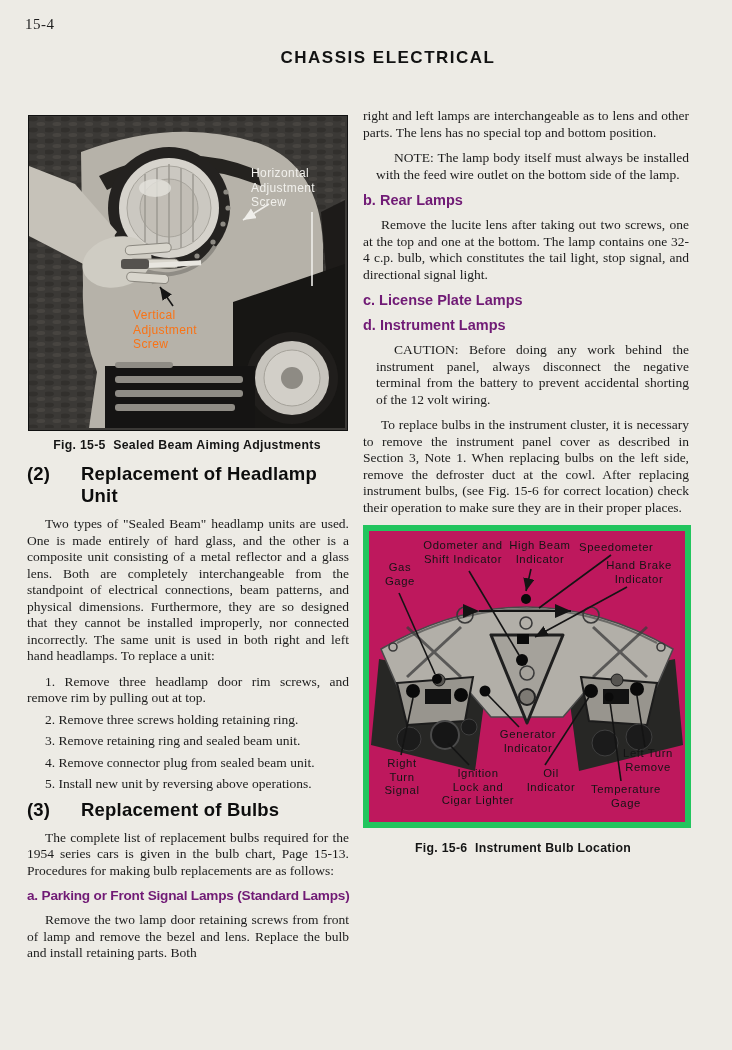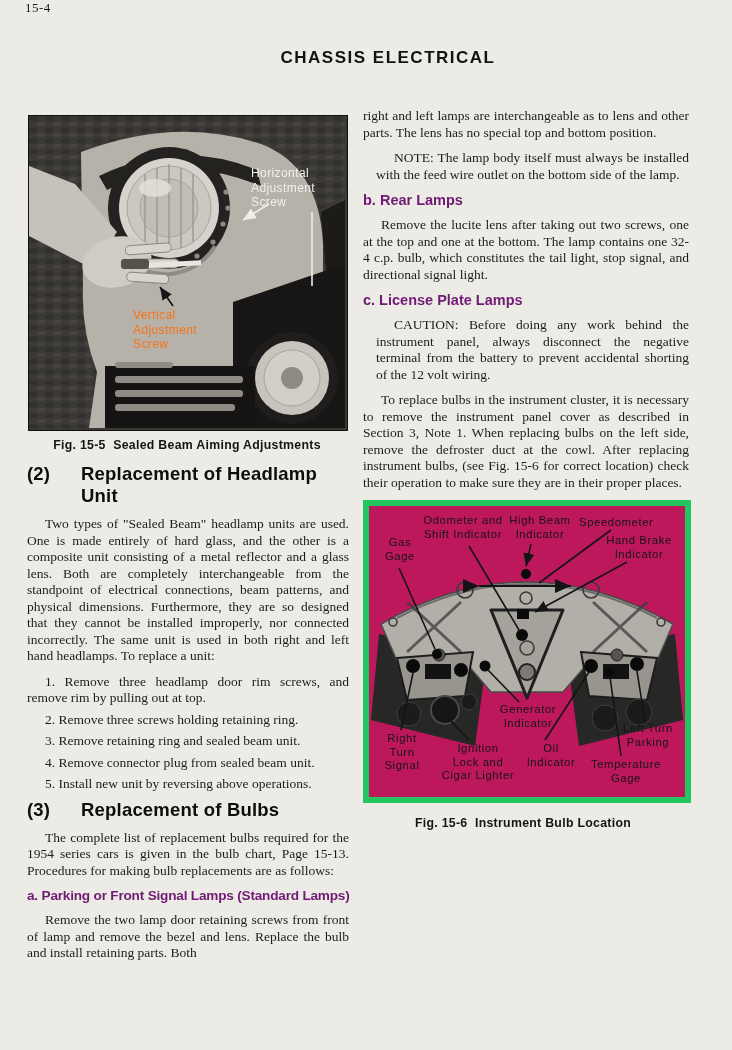--- a/index.html
+++ b/index.html
@@ -1,20 +1,20 @@
 <!DOCTYPE html>
 <html><head>
 <meta charset="utf-8">
 <style>
   html,body{margin:0;padding:0;}
   body{background:#9a9a96;}
   #page{position:relative;width:732px;height:1050px;background:#edebe5;overflow:hidden;
         font-family:"Liberation Serif",serif;color:#1c1c1c;}
   
-  .pageno{position:absolute;left:25px;top:0;font-size:13px;letter-spacing:.5px;}
+  .pageno{position:absolute;left:25px;top:16px;font-size:15px;letter-spacing:.5px;}
   .doc-title{position:absolute;left:0;top:48px;width:712px;text-align:center;
         font-family:"Liberation Sans",sans-serif;font-weight:700;font-size:17px;letter-spacing:1.5px;color:#121212;padding-left:32px;}
   
   .colL{position:absolute;left:27px;top:457px;width:322px;}
   .colR{position:absolute;left:363px;top:108px;width:326px;}
   p{margin:0 0 9px 0;font-size:13.5px;line-height:16.5px;text-align:justify;text-indent:18px;}
   p.noindent{text-indent:0;}
   .inset{margin-left:13px;}
   .inset p{text-indent:18px;}
   .steps p{margin-bottom:5px;}
@@ -155,20 +155,21 @@
   </div>
 
   <div class="colR">
     <p class="noindent">right and left lamps are interchangeable as to lens and other parts. The lens has no special top and bottom position.</p>
     <div class="inset">
       <p>NOTE:  The lamp body itself must always be installed with the feed wire outlet on the bottom side of the lamp.</p>
     </div>
     <h3>b.  Rear Lamps</h3>
     <p>Remove the lucite lens after taking out two screws, one at the top and one at the bottom. The lamp contains one 32-4 c.p. bulb, which constitutes the tail light, stop signal, and directional signal light.</p>
     <h3>c.  License Plate Lamps</h3>
+    <h3>d.  Instrument Lamps</h3>
     <div class="inset">
       <p>CAUTION:  Before doing any work behind the instrument panel, always disconnect the negative terminal from the battery to prevent accidental shorting of the 12 volt wiring.</p>
     </div>
     <p>To replace bulbs in the instrument cluster, it is necessary to remove the instrument panel cover as described in Section 3, Note 1. When replacing bulbs on the left side, remove the defroster duct at the cowl. After replacing instrument bulbs, (see Fig. 15-6 for correct location) check their operation to make sure they are in their proper places.</p>
 
     <div id="fig6">
       <svg width="316" height="291" viewBox="0 0 316 291">
         <defs>
           <marker id="arr6" markerWidth="9" markerHeight="8" refX="8" refY="3.5" orient="auto">
             <path d="M0,0 L8,3.5 L0,7 Z" fill="#141414"></path>
@@ -256,18 +257,18 @@
 Turn
 Signal</div>
       <div class="f6lab" style="left:60px;top:236px;width:98px;">Ignition
 Lock and
 Cigar Lighter</div>
       <div class="f6lab" style="left:150px;top:236px;width:64px;">Oil
 Indicator</div>
       <div class="f6lab" style="left:210px;top:252px;width:94px;">Temperature
 Gage</div>
       <div class="f6lab" style="left:246px;top:216px;width:66px;">Left Turn
-Parking</div>
+Remove</div>
     </div>
     <div id="cap6" class="figcaption">Fig. 15-6  Instrument Bulb Location</div>
   </div>
 
 </div>
 
 </body></html>

